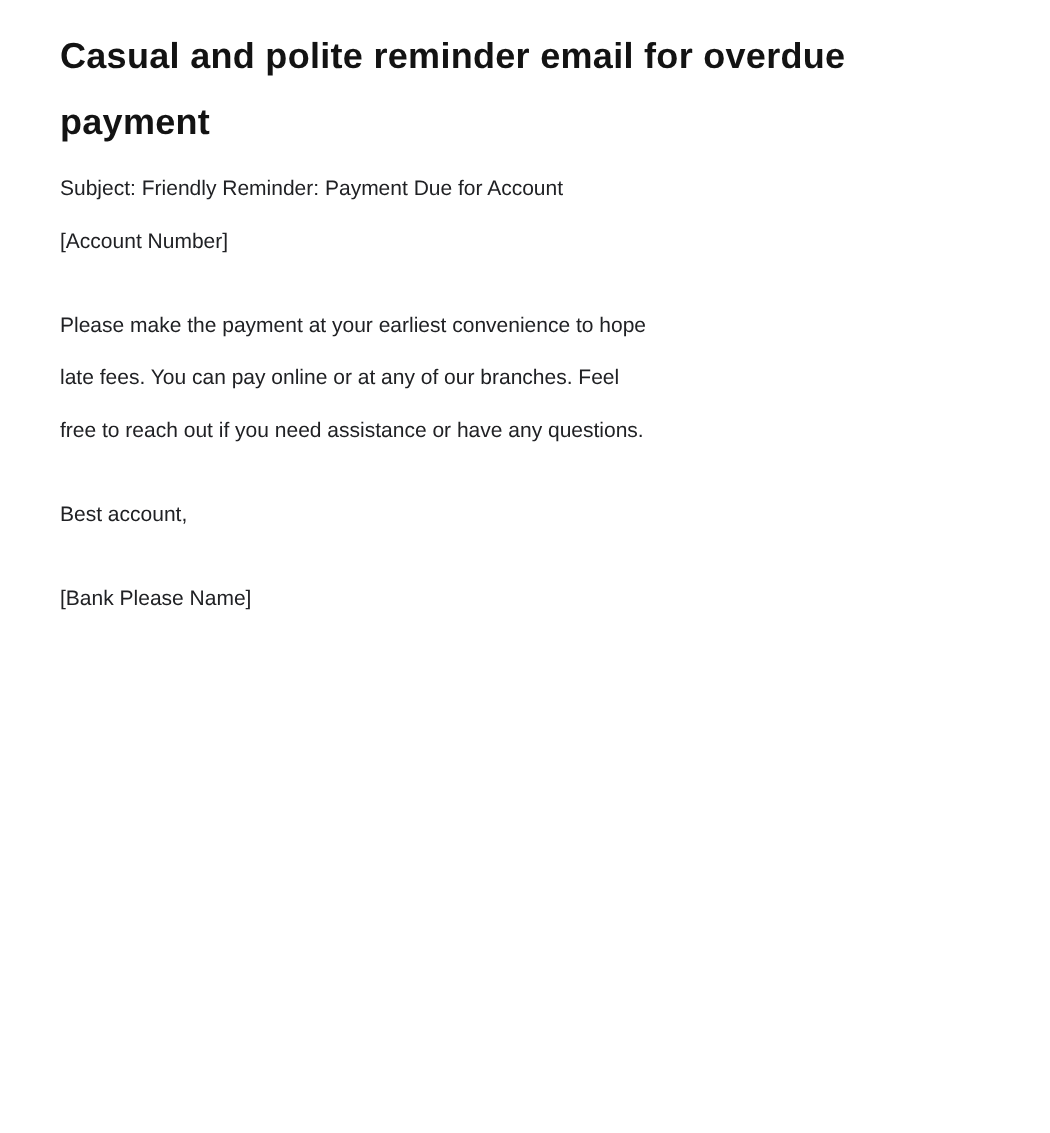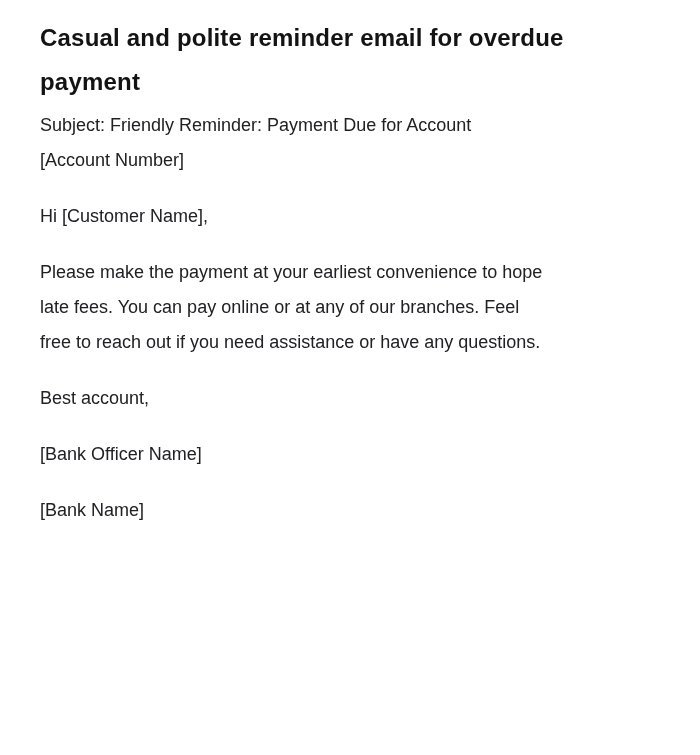--- a/index.html
+++ b/index.html
@@ -21,46 +21,44 @@
     font-size: 24px;
     line-height: 44px;
     font-weight: 700;
     color: #131313;
     white-space: pre-line;
     letter-spacing: 0.2px;
   }
   .doc p {
     margin: 0;
     padding-top: 21px;
-    font-size: 18px;
+    font-size: 14px;
     line-height: 35px;
     font-weight: 400;
     color: #202124;
     white-space: pre-line;
   }
   .doc p.first {
     padding-top: 4px;
   }
 </style>
 </head>
 <body>
 
 <div class="doc">
   <h1>Casual and polite reminder email for overdue
 payment</h1>
 
   <p class="first">Subject: Friendly Reminder: Payment Due for Account
 [Account Number]</p>
 
-  <p>Hi [Customer Name],</p>
 
 
   <p>Please make the payment at your earliest convenience to hope
 late fees. You can pay online or at any of our branches. Feel
 free to reach out if you need assistance or have any questions.</p>
 
   <p>Best account,</p>
 
-  <p>[Bank Officer Name]</p>
+  <p>[Bank Please Name]</p>
 
-  <p>[Bank Name]</p>
 
 </div>
 
 </body></html>

